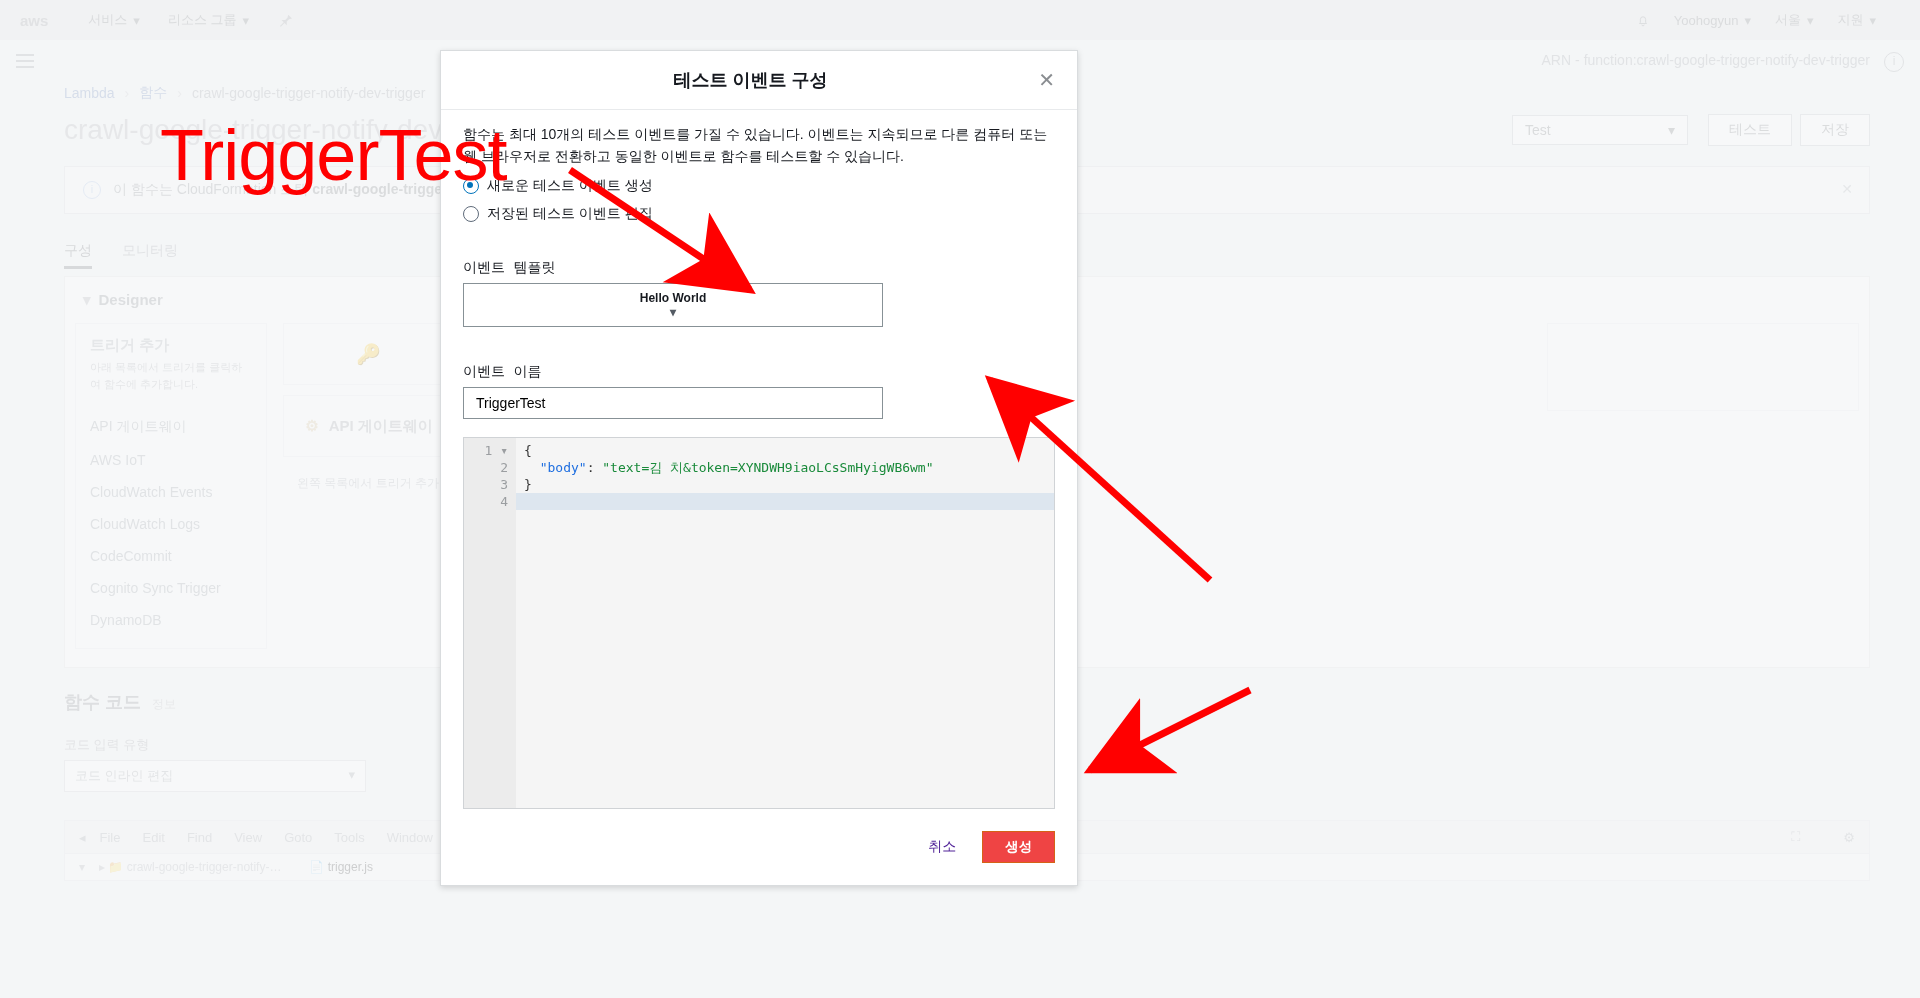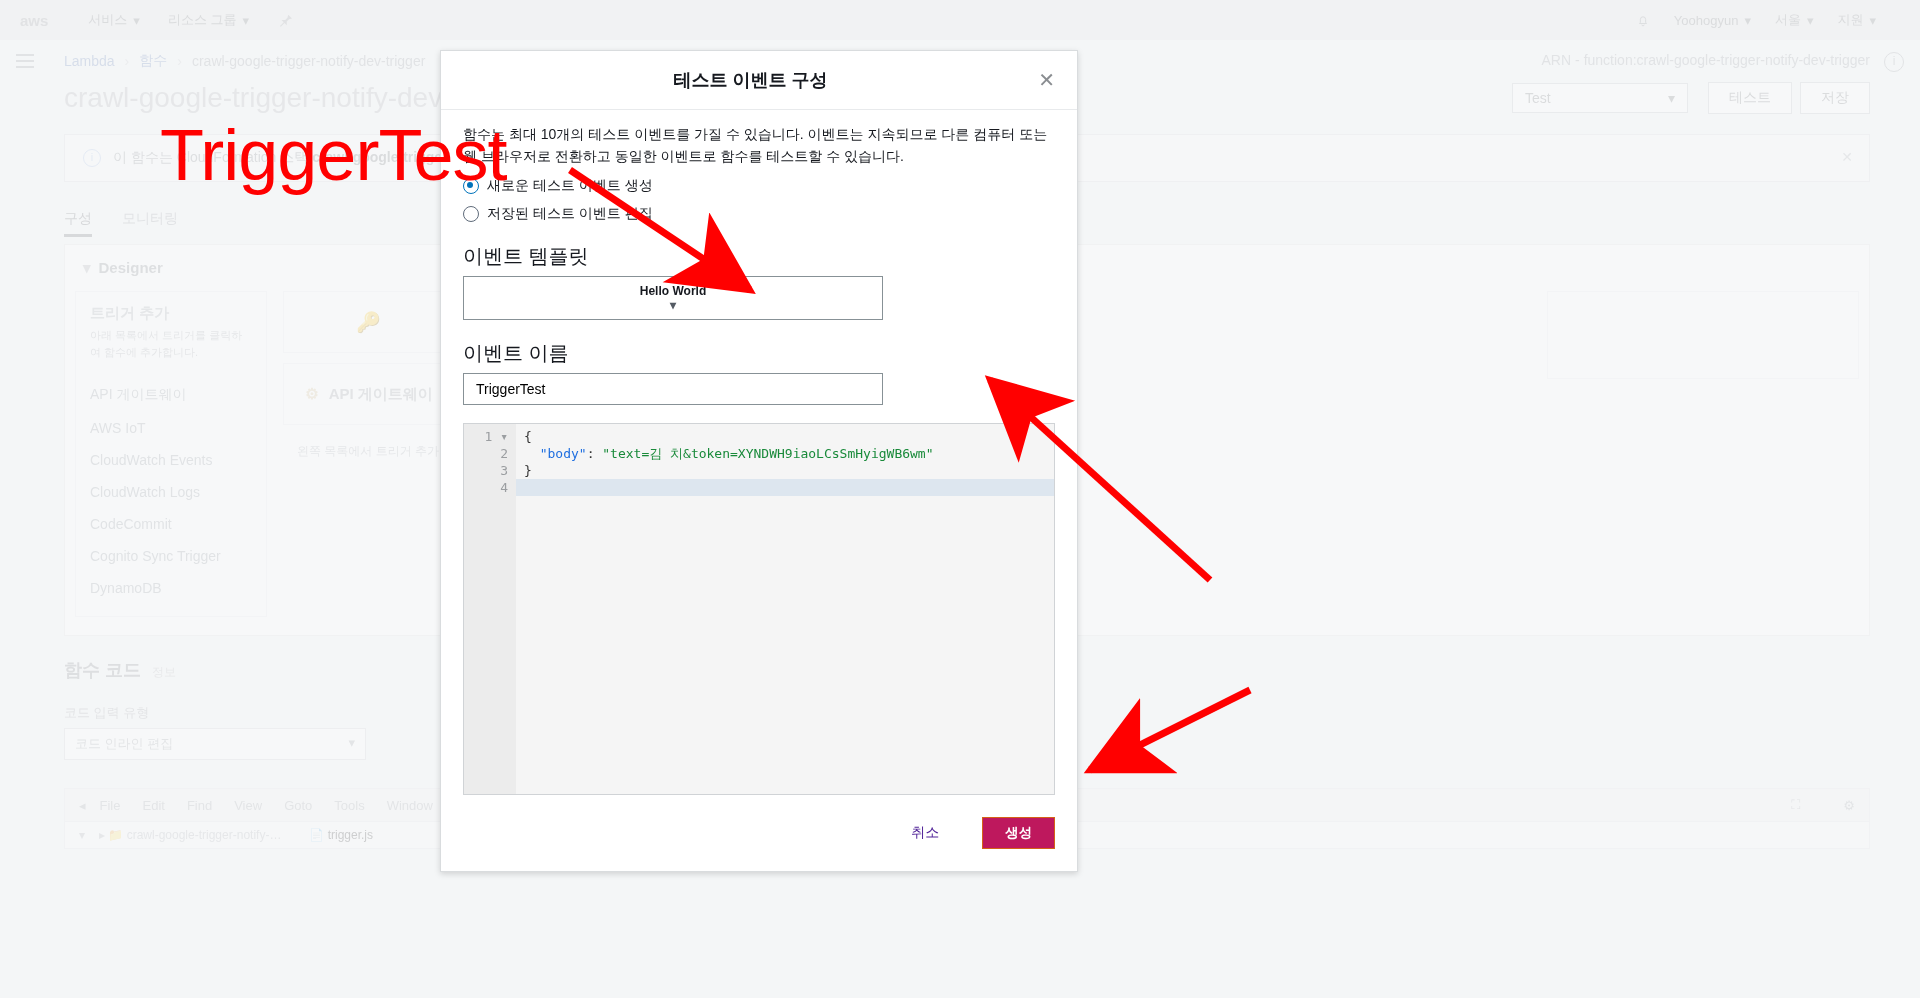--- a/index.html
+++ b/index.html
@@ -14,21 +14,21 @@
   .bell{width:14px;height:14px;display:inline-block;}
   .bell svg{width:14px;height:14px;fill:none;stroke:#7d7f82;stroke-width:1.5;}
   .pin{width:18px;height:18px;display:inline-block;}
   .pin svg{width:18px;height:18px;fill:#9b9c9e;}
   
   .page-area{position:relative;}
   .hamburger{position:absolute;left:16px;top:14px;width:18px;height:14px;display:flex;flex-direction:column;justify-content:space-between;cursor:pointer;}
   .hamburger span{display:block;height:2px;background:#9aa0a6;}
   .help-circle{position:absolute;right:16px;top:12px;width:18px;height:18px;border:1.5px solid #9aa0a6;border-radius:50%;font-size:12px;line-height:17px;text-align:center;color:#9aa0a6;}
   .content{margin:0 50px 0 64px;padding-top:12px;}
-  .breadcrumb{font-size:14px;color:#9aa0a6;display:flex;align-items:center;}
+  .breadcrumb{font-size:14px;color:#9aa0a6;display:flex;align-items:center;margin-top:32px;}
   .breadcrumb .crumb{margin-right:10px;}
   .breadcrumb .crumb.link{color:#6b88bb;}
   .breadcrumb .sep{margin-right:10px;color:#c7cace;}
   .arn-line{position:absolute;right:50px;top:12px;font-size:14px;color:#9aa0a6;}
   .arn-label{margin-right:4px;}
   
   .title-row{display:flex;align-items:center;margin-top:12px;}
   .page-title{font-size:28px;font-weight:400;color:#b0b3b8;flex:1;}
   .title-actions{display:flex;align-items:center;}
   .fake-select{border:1px solid #bfc2c6;background:#fff;padding:6px 12px;font-size:14px;color:#7d7f82;width:150px;display:flex;justify-content:space-between;align-items:center;margin-right:12px;}
@@ -76,36 +76,36 @@
   .modal{position:absolute;left:440px;top:50px;width:636px;background:#fff;box-shadow:0 2px 6px rgba(0,0,0,0.15);border:1px solid #d9dcde;}
   .modal-header{padding:17px 22px;border-bottom:1px solid #e8eaec;display:flex;align-items:center;text-align:center;}
   .modal-header h2{margin:0;font-size:18px;font-weight:700;color:#16191f;flex:1;}
   .modal-header .x{color:#8a8d91;font-size:20px;line-height:1;cursor:pointer;}
   .modal-body{padding:14px 22px 8px 22px;font-size:14px;color:#16191f;}
   .modal-desc{line-height:1.55;}
   .radio-row{margin-top:10px;font-size:14px;display:flex;align-items:center;}
   .radio-dot{width:14px;height:14px;border-radius:50%;border:1px solid #5f6b7a;margin-right:8px;position:relative;}
   .radio-dot.checked{border-color:#0073bb;}
   .radio-dot.checked::after{content:"";position:absolute;left:3px;top:3px;width:6px;height:6px;border-radius:50%;background:#0073bb;}
-  .field-label{margin-top:20px;font-size:20px;}
+  .field-label{margin-top:36px;font-size:14px;font-family:Liberation Mono, monospace;}
   .modal-select{margin-top:6px;border:1px solid #879196;display:flex;align-items:center;justify-content:space-between;padding:7px 12px;width:394px;font-weight:600;font-size:12px;cursor:pointer;flex-direction:column;}
   .modal-select .tri{color:#545b64;}
   .modal-input{margin-top:6px;border:1px solid #879196;padding:7px 12px;width:394px;font-size:14px;}
   
   .editor{margin-top:18px;border:1px solid #d0d3d6;background:#f5f5f5;height:370px;font-family:Menlo,Consolas,monospace;font-size:13px;line-height:17px;display:flex;}
   .gutter{width:44px;background:#ececec;color:#9b9ea1;text-align:right;padding:4px 8px 0 0;user-select:none;}
   .gutter div{height:17px;}
   .code{flex:1;padding:4px 0 0 8px;color:#333;position:relative;}
   .code .l{height:17px;white-space:pre;}
   .code .l.hl{background:#dde6ef;position:absolute;left:0;right:0;}
   .tok-key{color:#1f6fe0;}
   .tok-str{color:#198a3a;}
   .modal-footer{padding:14px 22px 22px 22px;display:flex;justify-content:flex-end;align-items:center;font-size:14px;}
   .btn-cancel{color:#4c1d95;margin-right:26px;cursor:pointer;}
-  .btn-create{background:#be185d;color:#fff;border:1px solid #d46316;padding:6px 22px;font-weight:700;cursor:pointer;margin-left:17px;}
+  .btn-create{background:#ef4444;color:#fff;border:1px solid #d46316;padding:6px 22px;font-weight:700;cursor:pointer;}
   
   .anno-text{position:absolute;left:160px;top:114px;font-size:72px;font-weight:400;color:#ff0000;font-family:"Segoe UI",Arial,sans-serif;letter-spacing:-1px;pointer-events:none;}
   svg.anno{position:absolute;pointer-events:none;}
 </style>
 </head>
 <body>
 
 <div class="aws-nav">
   <div class="aws-logo">aws</div>
   <div class="nav-item">

